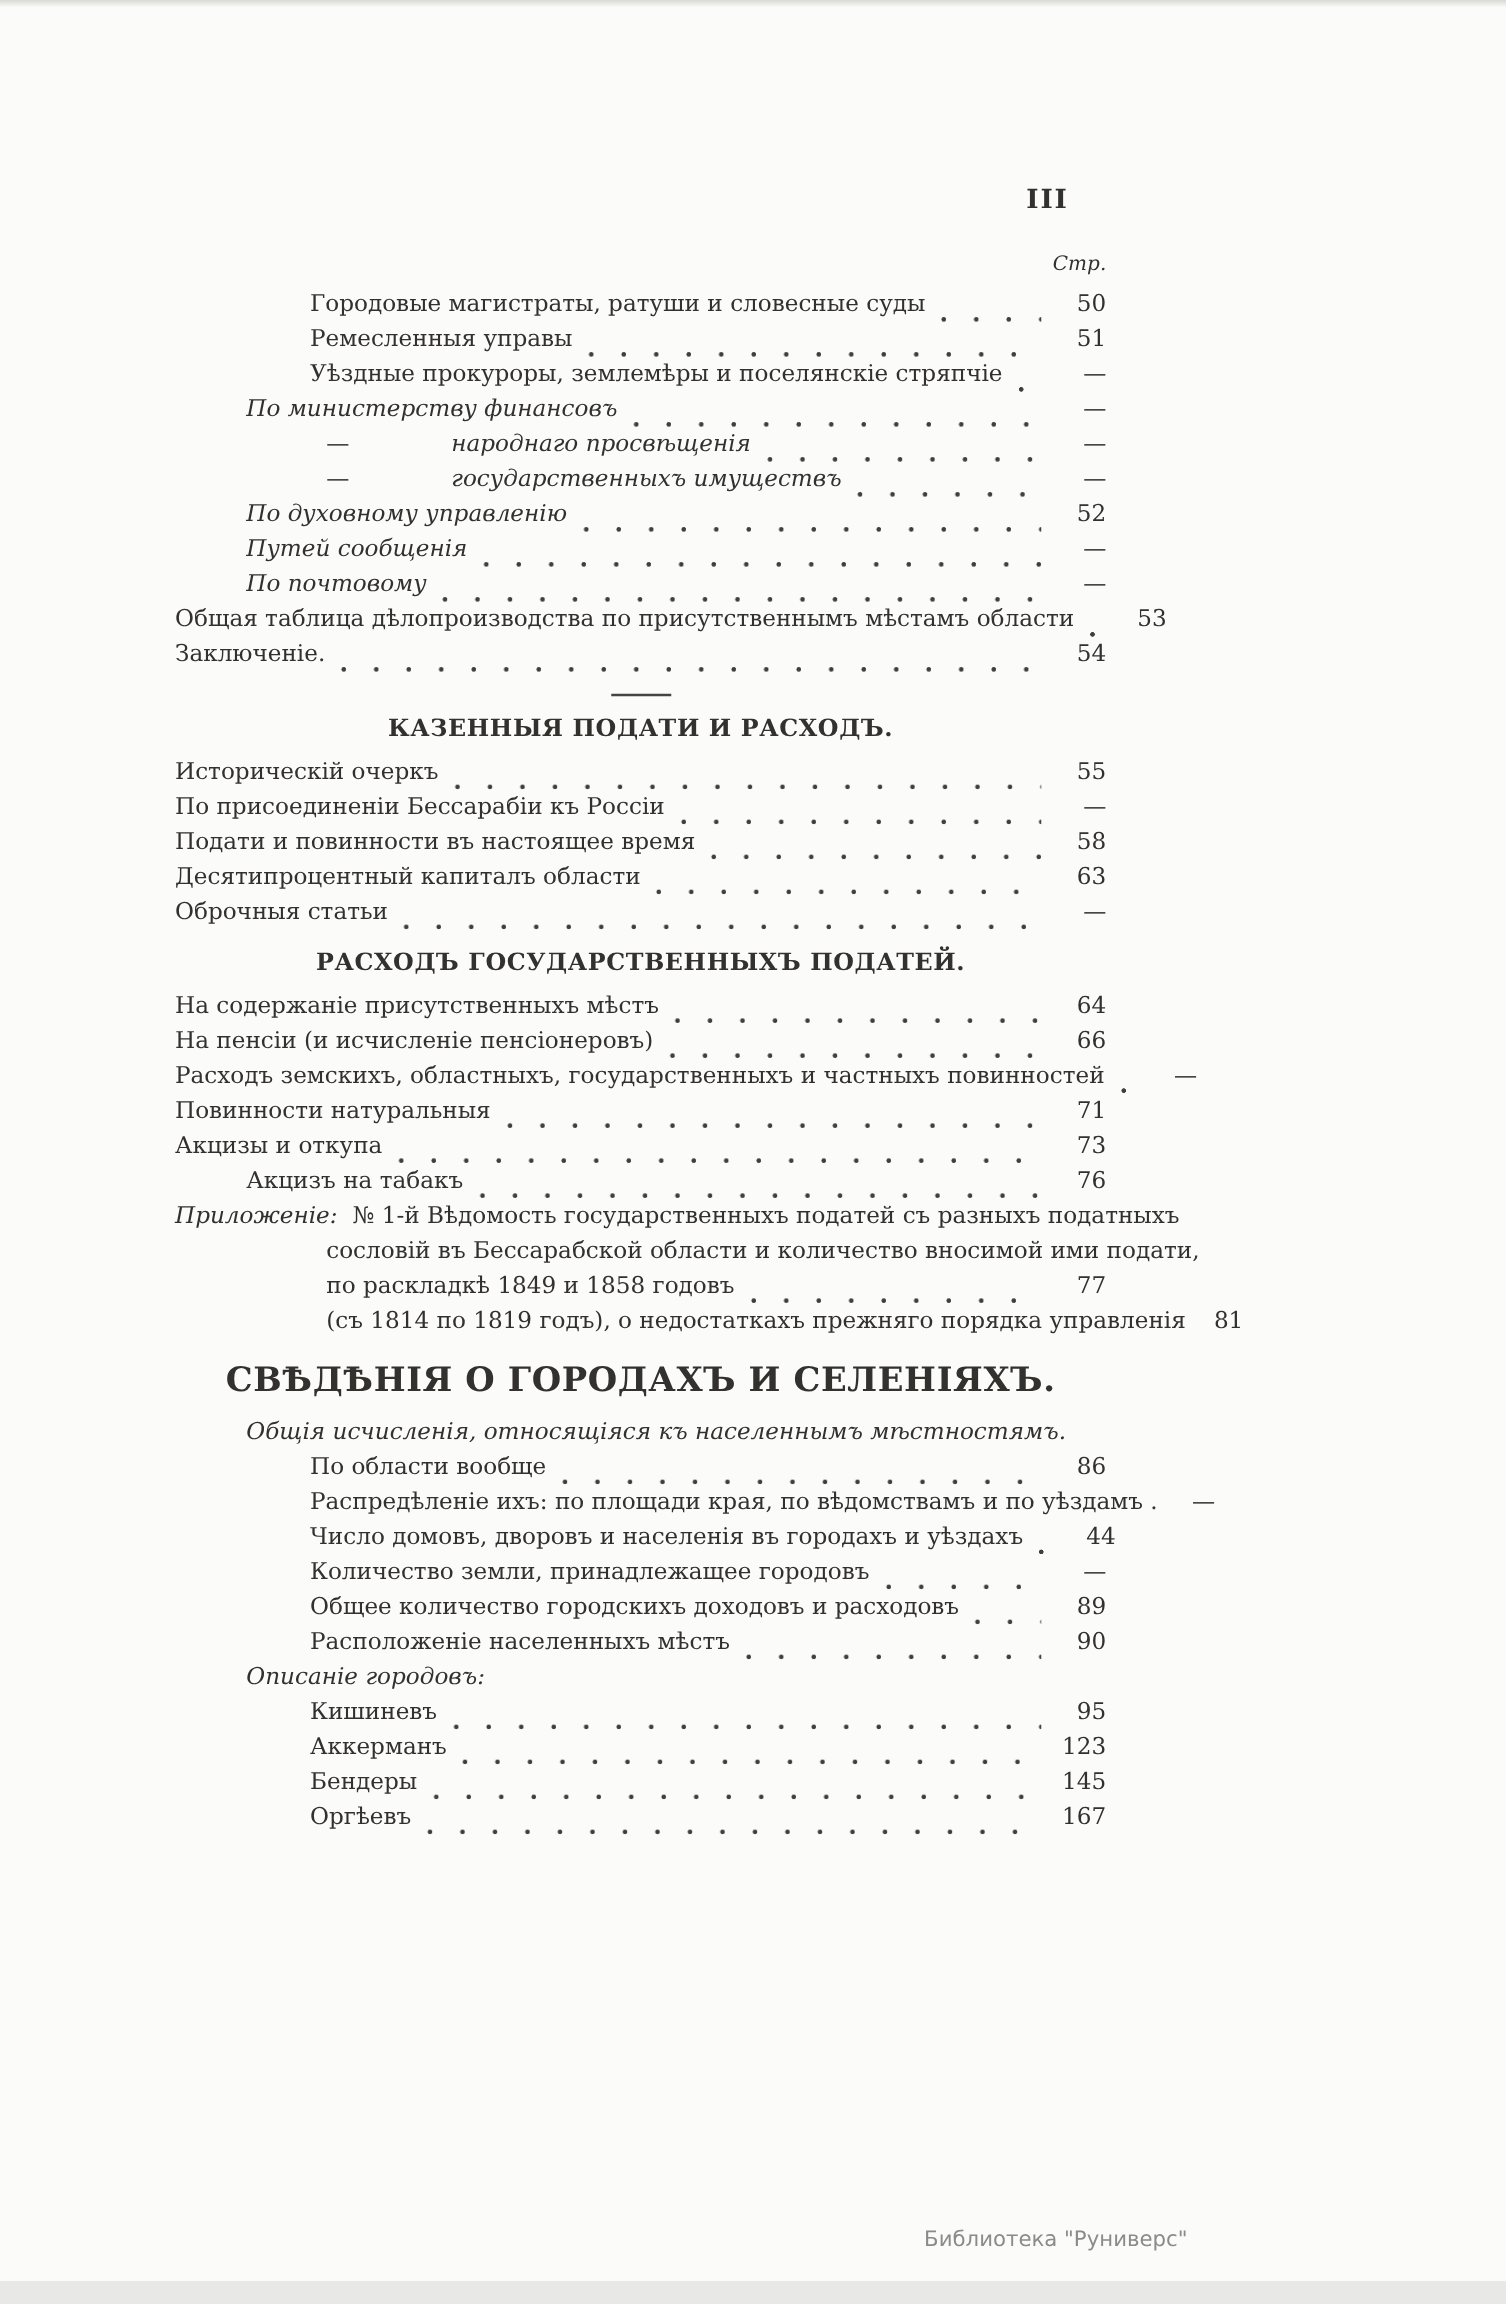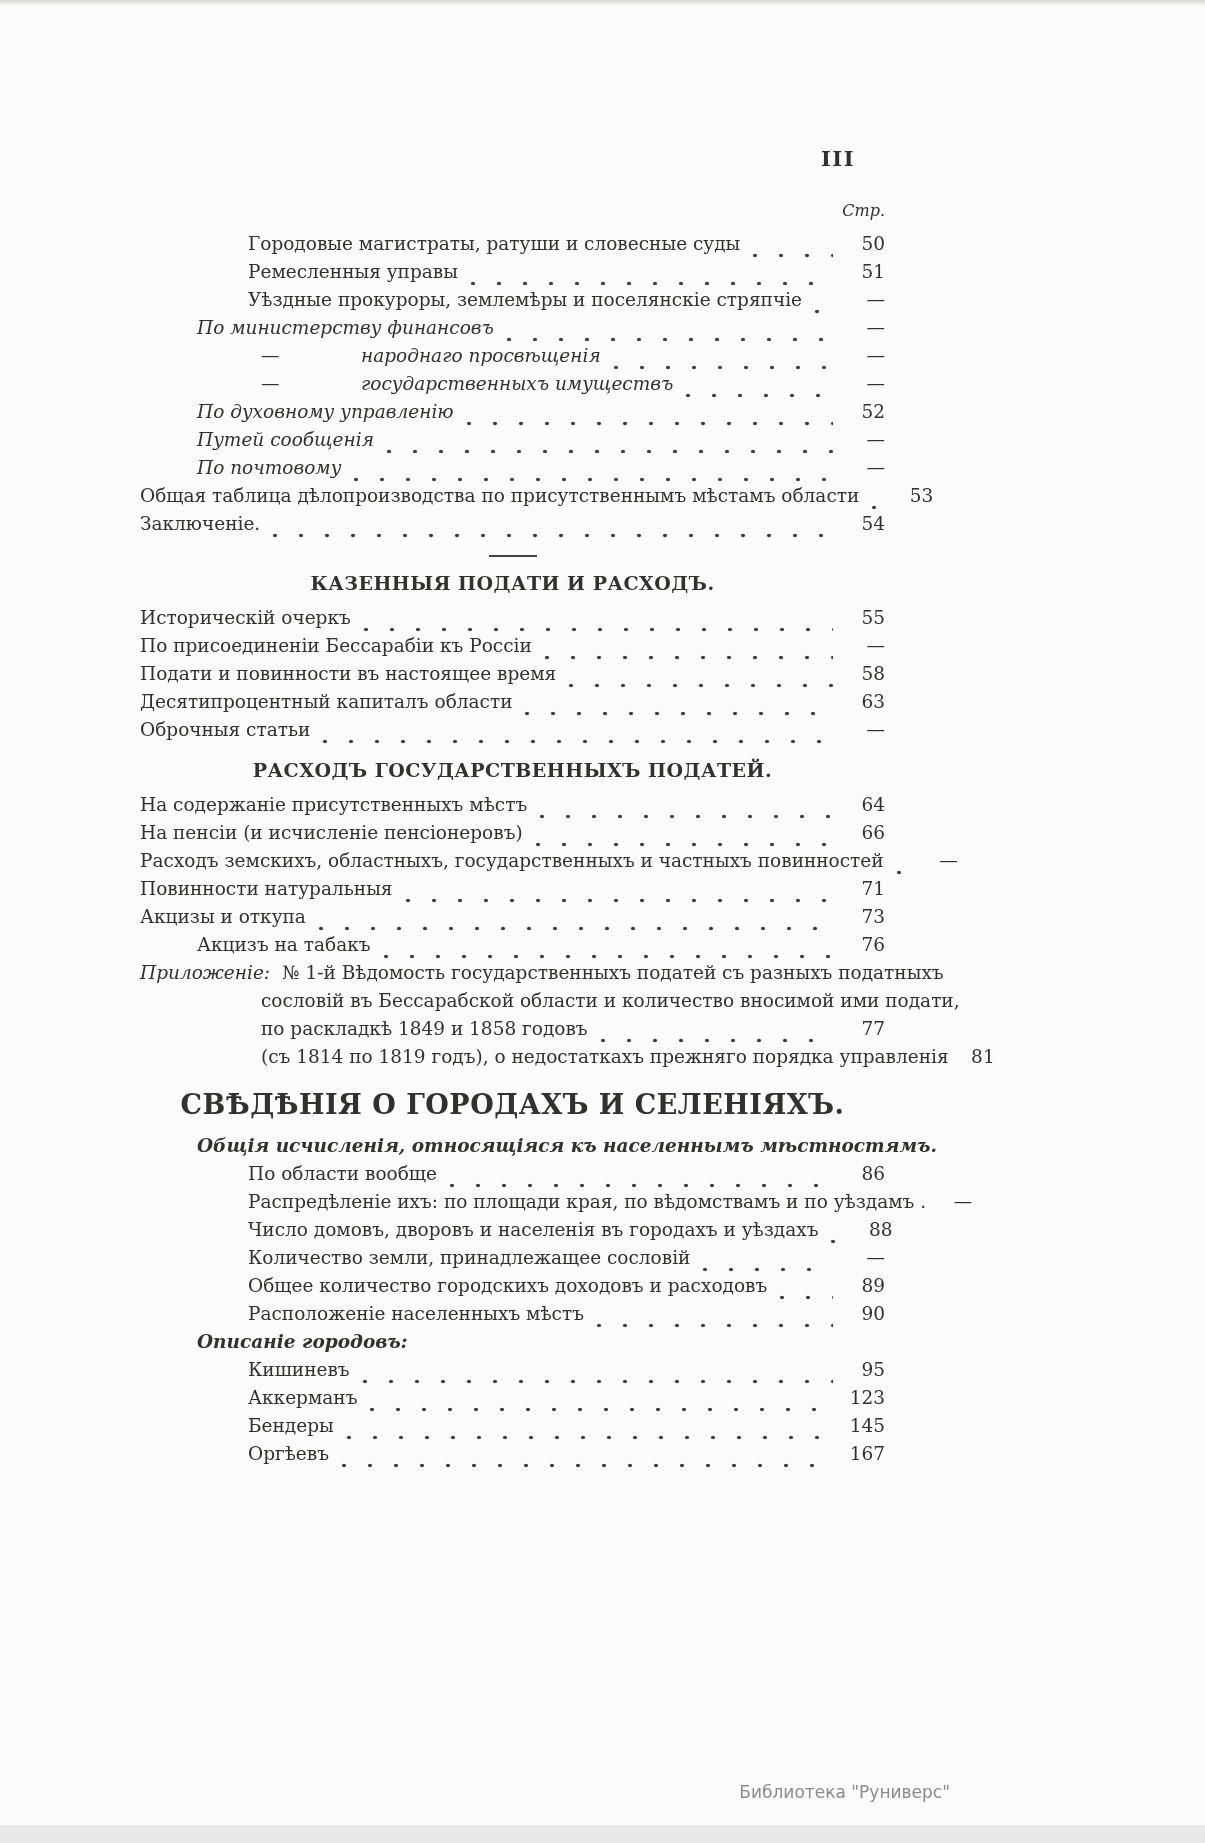--- a/index.html
+++ b/index.html
@@ -30,21 +30,21 @@
     position:absolute;top:201px;left:140px;width:745px;
     text-align:right;font-size:16px;font-style:italic;
   }
   .toc{position:absolute;top:230px;left:140px;width:745px;}
   .row{display:flex;align-items:flex-end;line-height:28px;font-size:18.5px;}
   .i0{padding-left:0}
   .i1{padding-left:57px}
   .i2{padding-left:108px}
   .i3{padding-left:121px}
   .it .label{font-style:italic}
-  .bd .label{font-weight:bold}
+  .bd .label{font-weight:normal}
   .lead{font-style:italic;margin-right:12px;flex:none;}
   .prefix{display:inline-block;width:100px;flex:none;}
   .label{white-space:nowrap;}
   .dots{
     flex:1 1 auto;min-width:10px;height:5px;margin:0 6px 0 12px;
     background-image:radial-gradient(circle at 3px 2.5px,#413f3c 1.6px,rgba(0,0,0,0) 2.1px);
     background-size:26px 5px;background-repeat:repeat-x;background-position:0 0;
   }
   .spacer{flex:1 1 auto;}
   .pg{flex:none;min-width:46px;text-align:right;white-space:nowrap;}
@@ -210,24 +210,24 @@
         <span class="pg">86</span>
       </div>
       <div class="row i2">
         <span class="label">Распредѣленіе ихъ: по площади края, по вѣдомствамъ и по уѣздамъ .</span>
         <span class="spacer"></span>
         <span class="pg">—</span>
       </div>
       <div class="row i2">
         <span class="label">Число домовъ, дворовъ и населенія въ городахъ и уѣздахъ</span>
         <span class="dots"></span>
-        <span class="pg">88</span>
-      </div>
-      <div class="row i2">
-        <span class="label">Количество земли, принадлежащее сословій</span>
+        <span class="pg">44</span>
+      </div>
+      <div class="row i2">
+        <span class="label">Количество земли, принадлежащее городовъ</span>
         <span class="dots"></span>
         <span class="pg">—</span>
       </div>
       <div class="row i2">
         <span class="label">Общее количество городскихъ доходовъ и расходовъ</span>
         <span class="dots"></span>
         <span class="pg">89</span>
       </div>
       <div class="row i2">
         <span class="label">Расположеніе населенныхъ мѣстъ</span>

